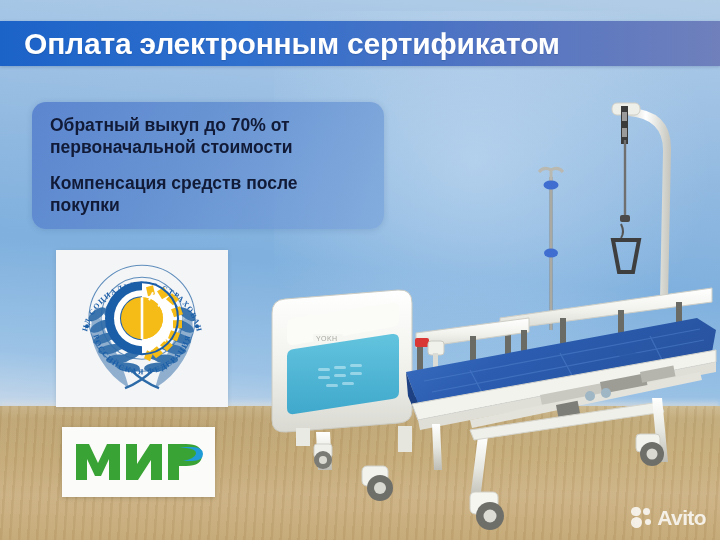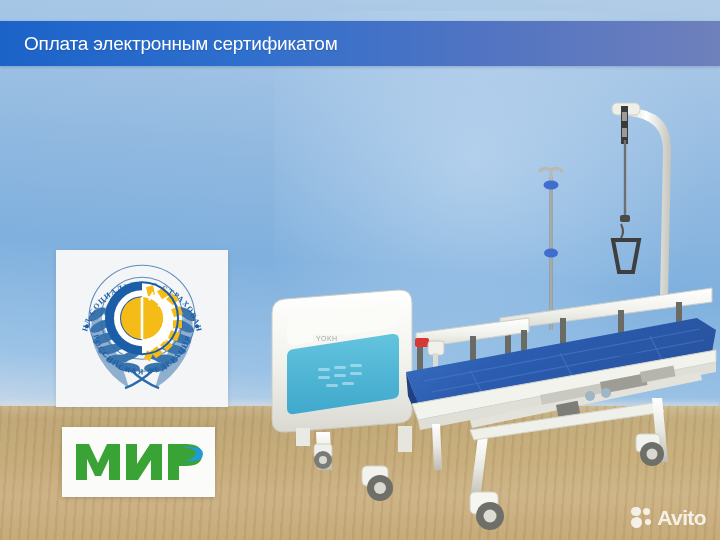--- a/index.html
+++ b/index.html
@@ -36,21 +36,21 @@
   }
 
   
   .title-banner{
     position:absolute;left:0;top:21px;width:720px;height:45px;
     background:linear-gradient(90deg,#1c63c8 0%,#2f6fcd 34%,#5274c2 68%,#6f80bc 100%);
     display:flex;align-items:center;
     box-shadow:0 1px 3px rgba(30,60,110,.25);
   }
   .title-text{
-    color:#ffffff;font-size:19px;font-weight:normal;letter-spacing:-.2px;
+    color:#ffffff;font-size:30px;font-weight:bold;letter-spacing:-.2px;
     padding-left:24px;white-space:nowrap;
     text-shadow:0 1px 1px rgba(20,50,100,.25);
   }
 
   
   .info-panel{
     position:absolute;left:32px;top:102px;width:352px;height:127px;
     border-radius:14px;
     background:linear-gradient(128deg,rgba(86,128,205,.90) 0%,rgba(96,140,208,.86) 40%,rgba(126,168,220,.80) 100%);
     box-shadow:0 1px 6px rgba(40,70,120,.18);
@@ -251,20 +251,24 @@
         <circle cx="323" cy="460" r="9" fill="#7b7b76"></circle>
         <circle cx="323" cy="460" r="4" fill="#dadad3"></circle>
       </g>
     </g>
   </svg>
 
   <div class="title-banner">
     <div class="title-text">Оплата электронным сертификатом</div>
   </div>
 
+  <div class="info-panel">
+    <div class="info-line">Обратный выкуп до 70% от первоначальной стоимости</div>
+    <div class="info-line second">Компенсация средств после покупки</div>
+  </div>
 
   <div class="fss-card">
     <svg class="fss-emblem" width="150" height="140" viewBox="0 0 150 140" xmlns="http://www.w3.org/2000/svg">
       <defs>
         <path id="arcTop" d="M 20 76 A 56 56 0 0 1 130 76"></path>
         <path id="arcBot" d="M 26 78 A 50 50 0 0 0 124 78"></path>
       </defs>
 
       <g fill="#2d6ba8" opacity=".92">
         <path d="M28 52 q-10 26 6 52 q10 17 28 28 q-6 -22 -14 -38 q-10 -20 -20 -42 Z" opacity=".55"></path>

